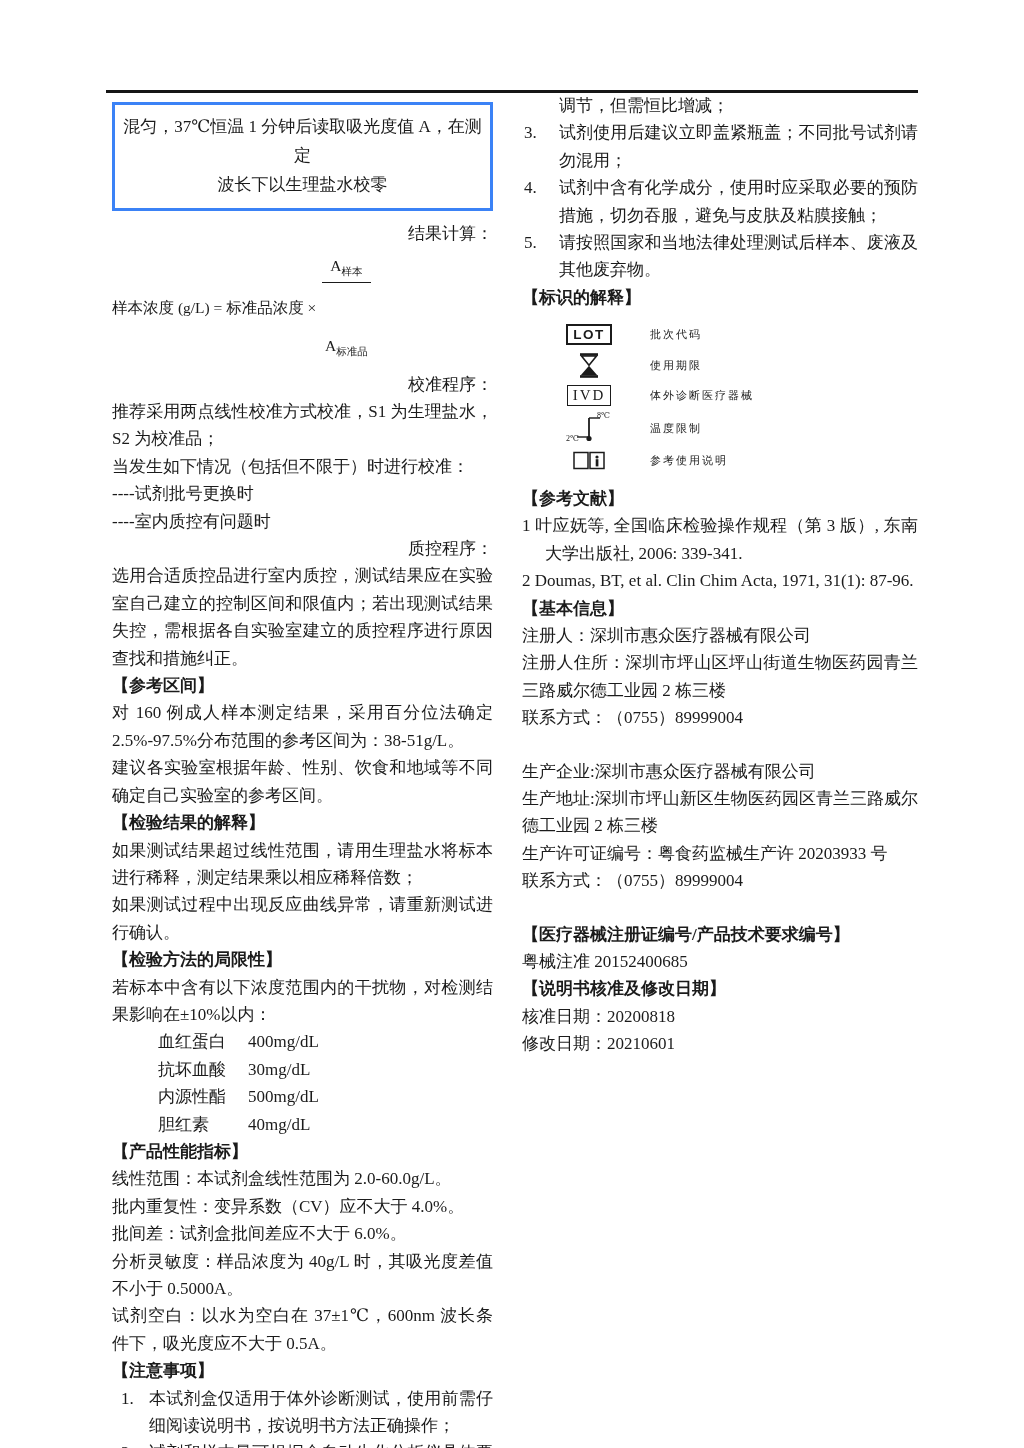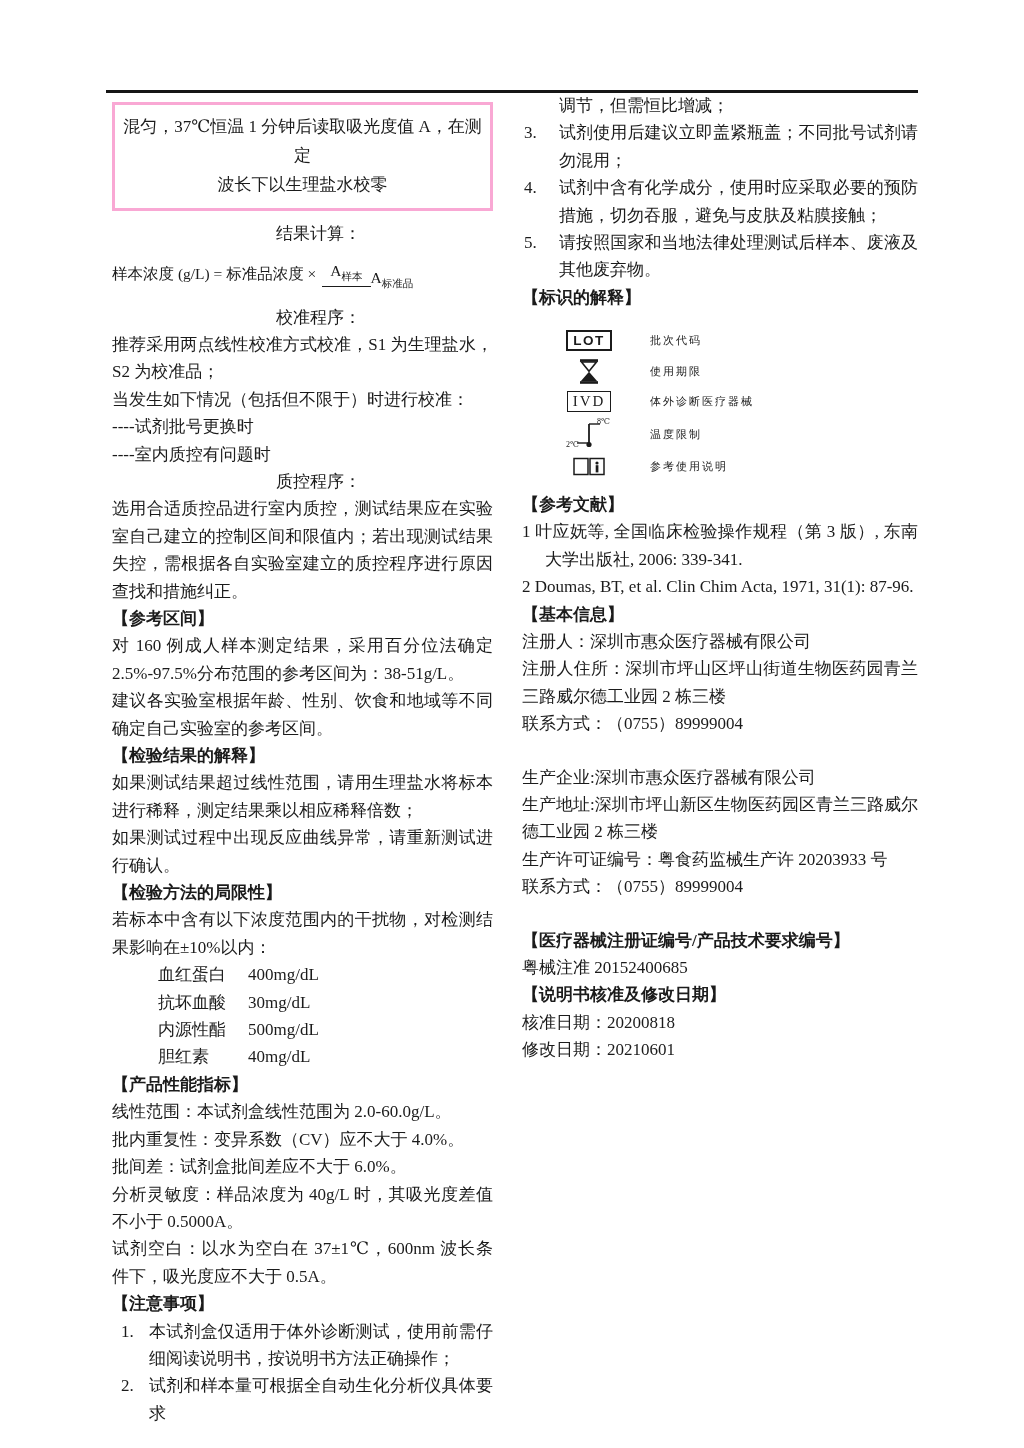--- a/index.html
+++ b/index.html
@@ -8,48 +8,48 @@
     width:1024px; height:1448px; position:relative; overflow:hidden;
     font-family:"Liberation Serif","DejaVu Serif",serif;
     color:#1b1b1b; font-size:17px; line-height:27.4px;
   }
   .top-rule { position:absolute; left:106px; top:90px; width:812px; height:3px; background:#161616; }
   .col-left  { position:absolute; left:112px; top:102px; width:381px; }
   .col-right { position:absolute; left:522px; top:92px; width:396px; }
 
   .p  { text-align:justify; }
   .h  { font-weight:bold; text-align:left; }
-  .label-line { text-align:center;margin-left:32px; }
+  .label-line { text-align:right;margin-left:32px; }
 
   
   .proc-box {
-    border:3px solid #f9a8d4; padding:7px 6px 9px; margin-bottom:9px;
+    border:3px solid #3b82f6; padding:7px 6px 9px; margin-bottom:9px;
     text-align:center; line-height:29px;
   }
 
   
   .formula { display:flex; align-items:center; margin:10px 0 12px; font-size:15.5px; line-height:normal; }
   .formula .lhs { white-space:nowrap; margin-right:6px; }
-  .fraction { display:inline-flex; flex-direction:row; align-items:center; }
+  .fraction { display:inline-flex; flex-direction:column; align-items:center;gap:42px; }
   .fraction .num { border-bottom:1.4px solid #1b1b1b; padding:0 8px 2px; }
   .fraction .den { padding-top:12px; }
   .fraction sub { font-size:10.5px; }
 
   
   .li { display:flex; }
   .li .num { flex:none; width:37px; padding-left:9px; }
   .li .txt { flex:1; text-align:justify; }
   .indent-cont { padding-left:37px; text-align:justify; }
 
   
   .intf-row { display:flex; padding-left:46px; }
   .intf-name { width:90px; }
 
   
-  .symbols { margin:16px 0 10px 28px; }
+  .symbols { margin:10px 0 10px 28px; }
   .sym-row { display:flex; align-items:center; margin:3px 0; min-height:26px; }
   .sym-cell { flex:none; width:78px; display:flex; justify-content:center; align-items:center; }
   .sym-label { margin-left:22px; letter-spacing:2px; font-size:11px; }
   .sym-box {
     display:inline-block; border:2px solid #1b1b1b; padding:0 5px;
     font-family:"Liberation Sans","DejaVu Sans",sans-serif;
     font-weight:bold; font-size:13.5px; line-height:17px; letter-spacing:1.5px;
   }
   .sym-box.ivd {
     font-family:"Liberation Serif","DejaVu Serif",serif; font-weight:normal;

